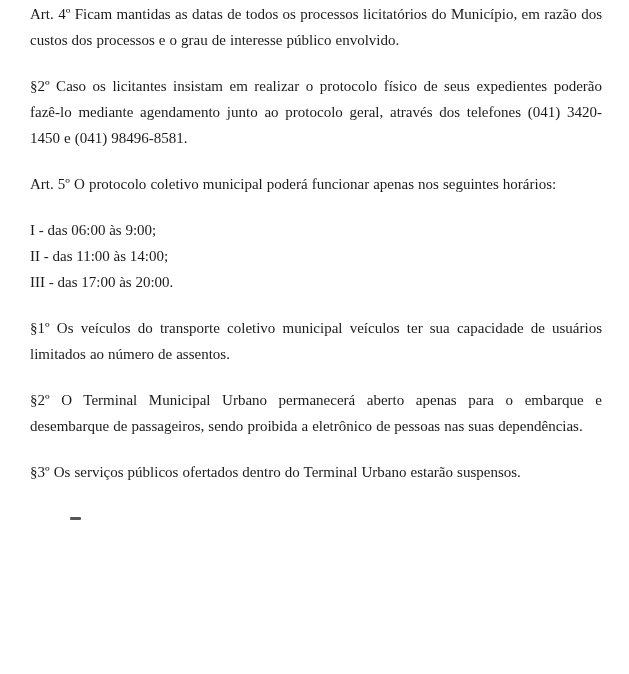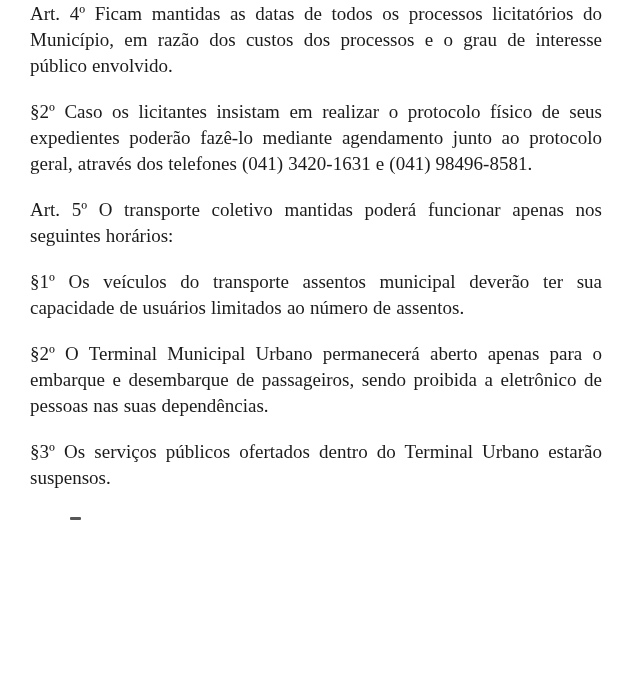--- a/index.html
+++ b/index.html
@@ -17,21 +17,21 @@
     background: var(--page-bg);
     overflow: hidden;
   }
   .page {
     position: relative;
     width: 629px;
     height: 520px;
     background: var(--page-bg);
     font-family: "Liberation Serif", "DejaVu Serif", serif;
     color: var(--text-color);
-    font-size: 19px;
+    font-size: 15px;
     line-height: 26px;
   }
   .content {
     position: absolute;
     top: 1px;
     left: 30px;
     width: 572px;
   }
   .para {
     margin: 0 0 20px 0;
@@ -63,26 +63,31 @@
 </style>
 </head>
 <body>
 
 <div class="page">
   <div class="content">
 
     <p class="para">Art. 4º Ficam mantidas as datas de todos os processos licitatórios do Município, em razão dos custos dos processos e o grau de interesse público envolvido.</p>
 
 
-    <p class="para">§2º Caso os licitantes insistam em realizar o protocolo físico de seus expedientes poderão fazê-lo mediante agendamento junto ao protocolo geral, através dos telefones (041) 3420-1631 e (041) 98496-8581.</p>
+    <p class="para">§2º Caso os licitantes insistam em realizar o protocolo físico de seus expedientes poderão fazê-lo mediante agendamento junto ao protocolo geral, através dos telefones (041) 3420-1450 e (041) 98496-8581.</p>
 
-    <p class="para">Art. 5º O transporte coletivo mantidas poderá funcionar apenas nos seguintes horários:</p>
+    <p class="para">Art. 5º O protocolo coletivo municipal poderá funcionar apenas nos seguintes horários:</p>
 
+    <div class="schedule">
+      <p class="schedule-line">I - das 06:00 às 9:00;</p>
+      <p class="schedule-line">II - das 11:00 às 14:00;</p>
+      <p class="schedule-line">III - das 17:00 às 20:00.</p>
+    </div>
 
-    <p class="para">§1º Os veículos do transporte assentos municipal deverão ter sua capacidade de usuários limitados ao número de assentos.</p>
+    <p class="para">§1º Os veículos do transporte coletivo municipal veículos ter sua capacidade de usuários limitados ao número de assentos.</p>
 
     <p class="para">§2º O Terminal Municipal Urbano permanecerá aberto apenas para o embarque e desembarque de passageiros, sendo proibida a eletrônico de pessoas nas suas dependências.</p>
 
     <p class="para last">§3º Os serviços públicos ofertados dentro do Terminal Urbano estarão suspensos.</p>
 
   </div>
 
   <div class="cropped-fragment"></div>
 </div>
 

